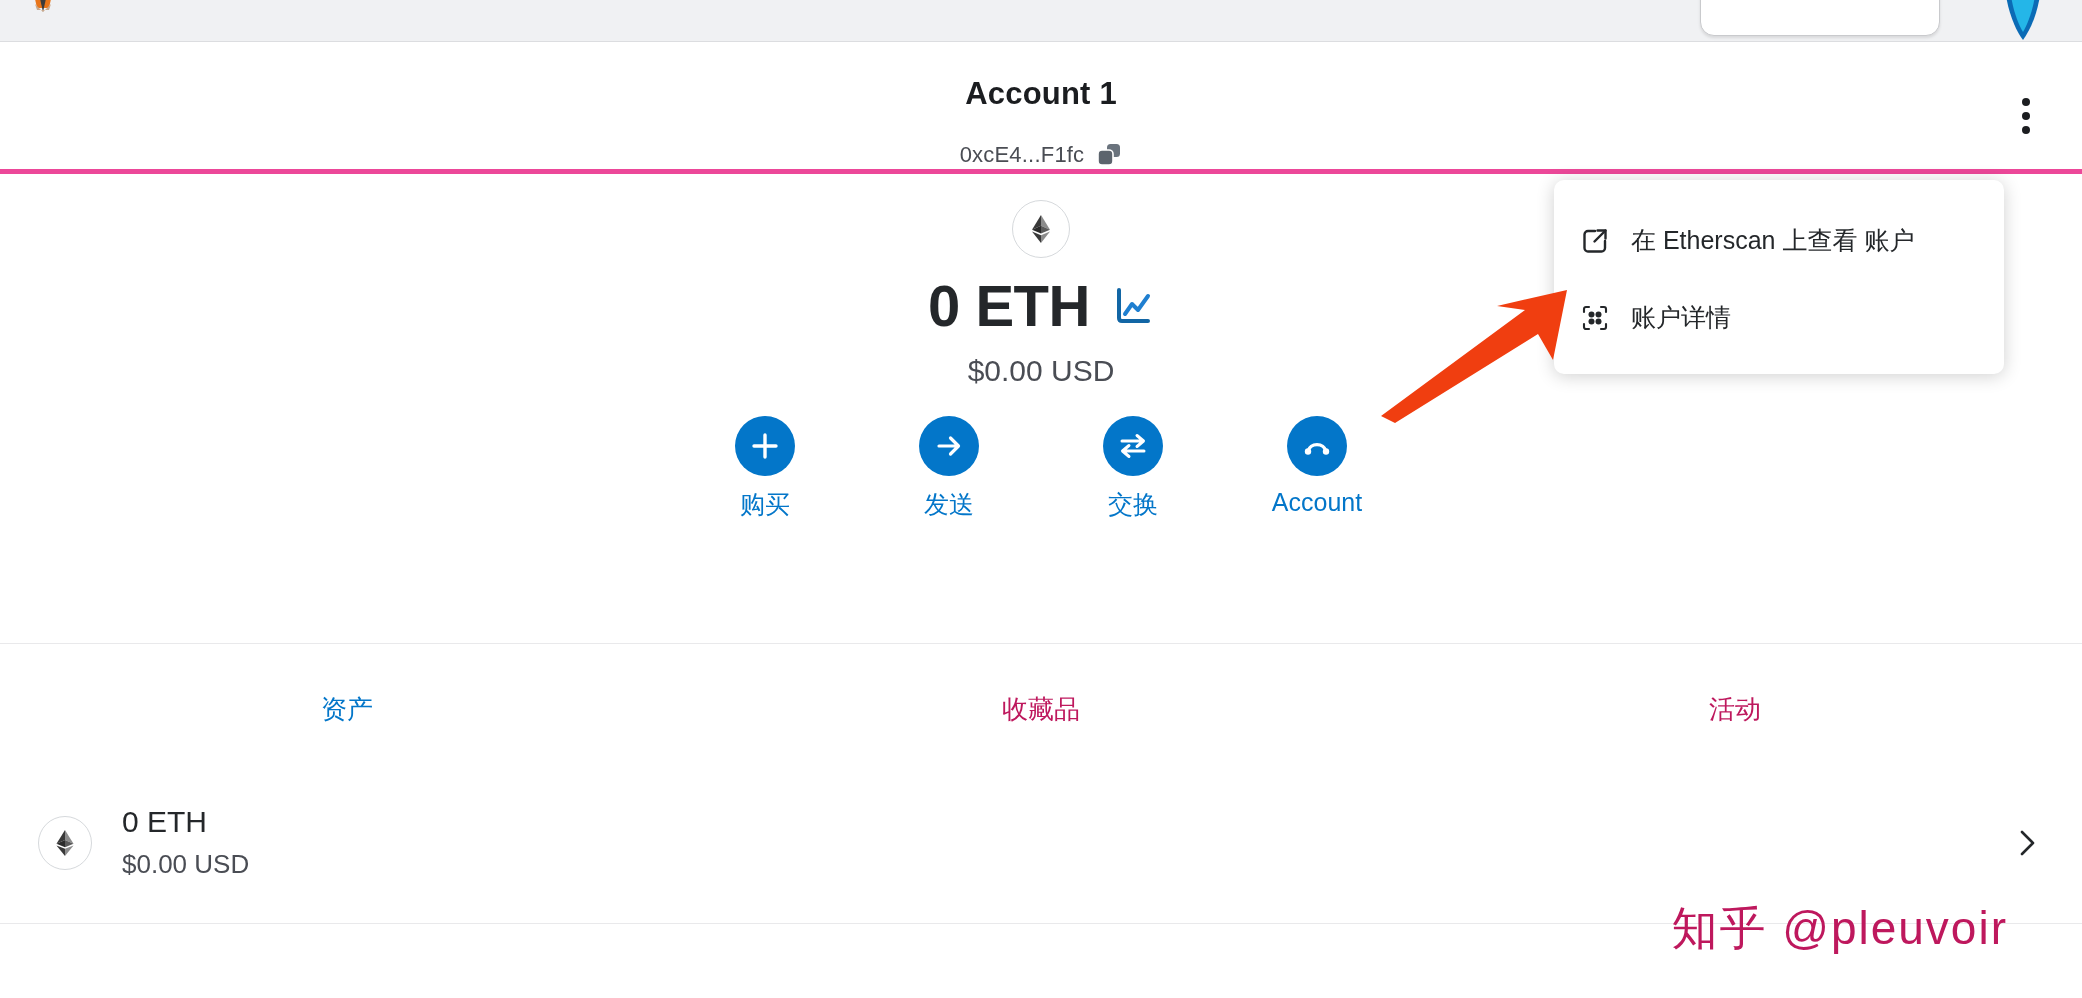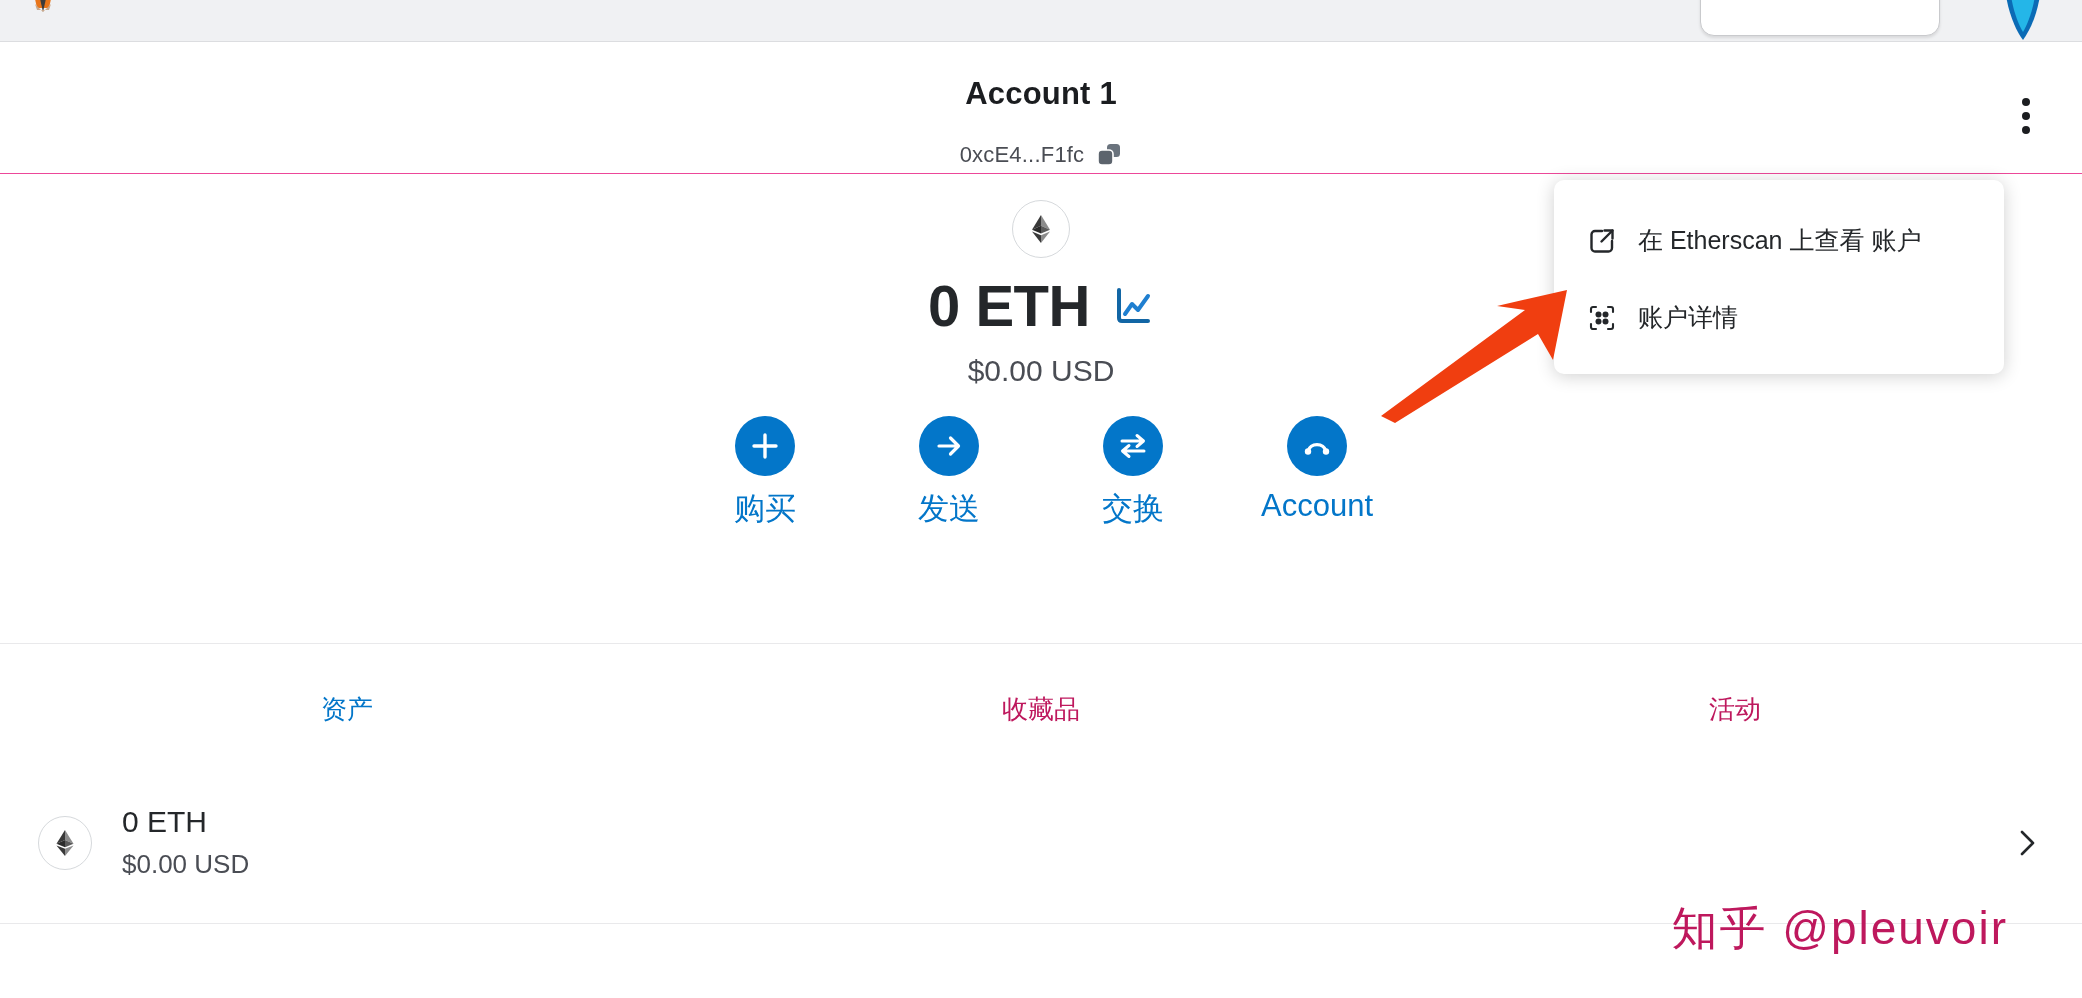--- a/index.html
+++ b/index.html
@@ -47,21 +47,21 @@
     left: 2000px; top: -30px;
     width: 46px; height: 72px;
   }
 
   
   .account-header {
     position: absolute;
     top: 42px; left: 0;
     width: 2082px;
     height: 132px;
-    border-bottom: 1px solid #ec4899;
+    border-bottom: 5px solid #ec4899;
     background: #ffffff;
   }
   .account-title {
     position: absolute;
     top: 34px;
     width: 100%;
     text-align: center;
     font-size: 31px;
     font-weight: bold;
     color: #1b1d20;
@@ -165,21 +165,21 @@
   }
   .action-circle {
     width: 60px; height: 60px;
     border-radius: 50%;
     background: #0376c9;
     display: flex;
     align-items: center;
     justify-content: center;
   }
   .action-label {
-    font-size: 31px;
+    font-size: 25px;
     color: #0376c9;
     white-space: nowrap;
   }
 
   
   .tabs {
     position: absolute;
     top: 645px; left: 0;
     width: 2082px;
     height: 130px;
@@ -254,21 +254,21 @@
     background: #ffffff;
     border-radius: 10px;
     box-shadow: 0 2px 18px rgba(0,0,0,0.19);
     padding: 22px 0 18px 0;
     z-index: 20;
   }
   .dropdown-item {
     display: flex;
     align-items: center;
     gap: 22px;
-    padding: 22px 34px;
+    padding: 22px 27px;
     cursor: pointer;
   }
   .dropdown-icon {
     width: 28px; height: 28px;
     flex: 0 0 28px;
     display: flex;
     align-items: center;
     justify-content: center;
   }
   .dropdown-label {

